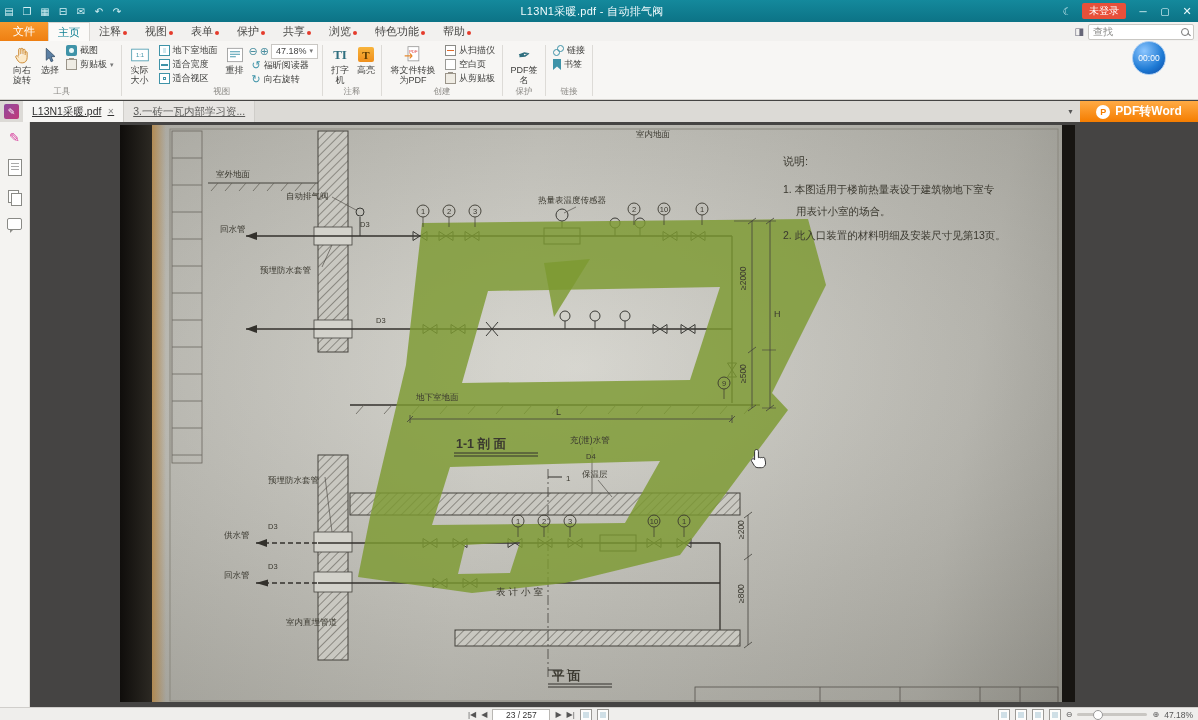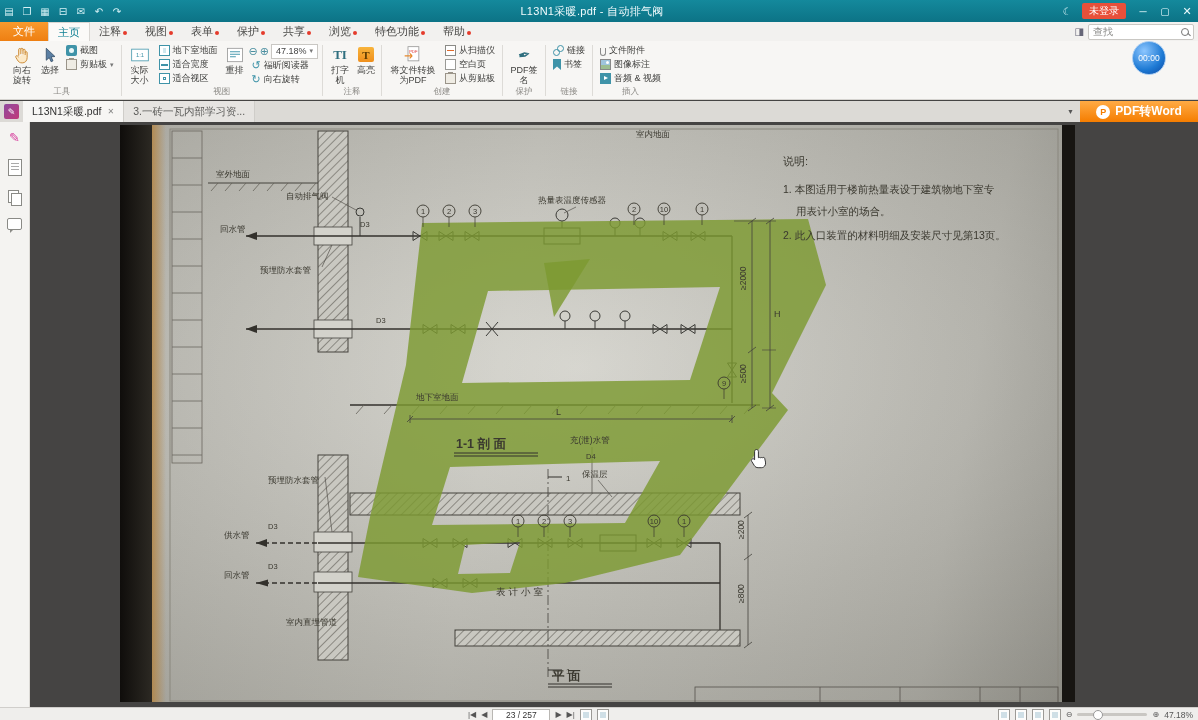--- a/index.html
+++ b/index.html
@@ -92,21 +92,21 @@
   .mi-av::after{content:"";position:absolute;left:4px;top:3px;border-left:4px solid #fff;
     border-top:2.5px solid transparent;border-bottom:2.5px solid transparent;}
 
   
   #doctabs{position:absolute;top:101px;left:0;width:100%;height:21px;background:#dcdad6;
     display:flex;align-items:stretch;z-index:30;}
   .start-icon{width:15px;height:15px;margin:3px 4px;border-radius:2px;
     background:linear-gradient(135deg,#8e4a9e,#c23a7a);color:#fff;font-size:9px;
     display:flex;align-items:center;justify-content:center;}
   .dtab{display:flex;align-items:center;gap:6px;padding:0 9px;font-size:10.5px;color:#5a5a58;
-    background:#e6e4e1;border-right:1px solid #cfcdc9;}
+    background:#e6e4e1;border-right:1px solid #cfcdc9;text-decoration:underline;}
   .dtab.active{background:#f7f6f4;color:#333;}
   .dtab .x{font-size:8px;color:#888;}
   #doctabs .spacer{flex:1;}
   .tablist-caret{align-self:center;font-size:7px;color:#555;margin:0 6px;}
   #pdf2word{width:118px;height:100%;background:linear-gradient(180deg,#ffab45,#f57d00);
     color:#fff;display:flex;align-items:center;justify-content:center;gap:5px;
     font-weight:bold;font-size:12px;}
   #pdf2word .plogo{width:14px;height:14px;border-radius:50%;background:#fff;color:#f57d00;
     font-size:9px;font-weight:bold;display:flex;align-items:center;justify-content:center;}
 
@@ -370,39 +370,20 @@
             <span class="mi mi-bm"></span>
             <span>书签</span>
           </div>
         </div>
       </div>
       <div class="rlabel">链接</div>
     </div>
 
     <div class="gsep"></div>
 
-    <div class="rgroup">
-      <div class="rbody">
-        <div class="stk">
-          <div class="srow">
-            <span class="mi mi-att"></span>
-            <span>文件附件</span>
-          </div>
-          <div class="srow">
-            <span class="mi mi-img"></span>
-            <span>图像标注</span>
-          </div>
-          <div class="srow">
-            <span class="mi mi-av"></span>
-            <span>音频 &amp; 视频</span>
-          </div>
-        </div>
-      </div>
-      <div class="rlabel">插入</div>
-    </div>
   </div>
 
   <div id="doctabs">
     <span class="start-icon">✎</span>
     <div class="dtab active">
       <span>L13N1采暖.pdf</span>
       <span class="x">✕</span>
     </div>
     <div class="dtab">
       <span>3.一砖一瓦内部学习资...</span>

